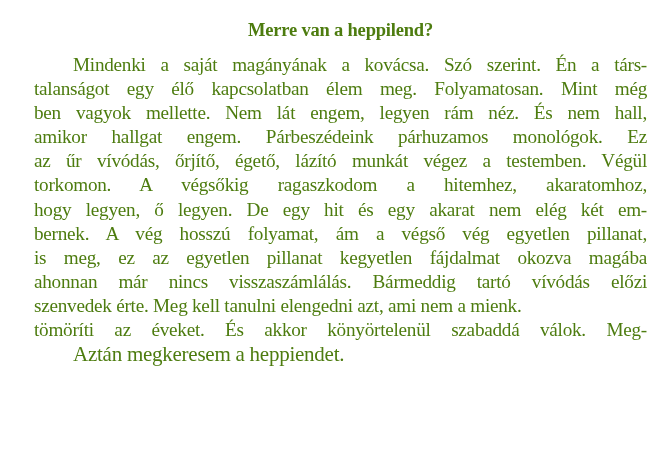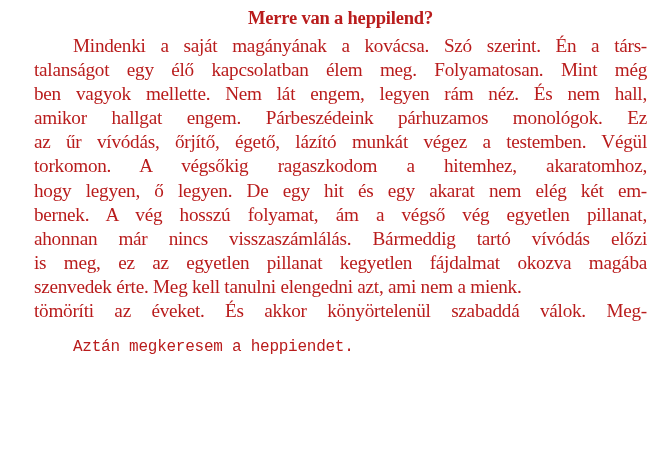--- a/index.html
+++ b/index.html
@@ -1,44 +1,44 @@
 <!DOCTYPE html>
 <html><head>
   <meta charset="utf-8">
   <style>
     html, body { margin: 0; padding: 0; background: #ffffff; }
     body { width: 667px; height: 474px; overflow: hidden; position: relative; }
     .page {
-      position: absolute; left: 34px; top: 0; width: 613px;
+      position: absolute; left: 34px; top: 12px; width: 613px;
       font-family: "Liberation Serif", "DejaVu Serif", serif;
-      color: #b91c1c;
+      color: #4d7c0f;
     }
     .title {
       text-align: center; font-weight: bold; font-size: 18.5px;
       margin: 6px 0 0 0; line-height: 24px; letter-spacing: -0.2px;
     }
     .line { display: block; text-align: justify; text-align-last: justify; white-space: nowrap; }
     .line.first { padding-left: 39px; }
     .line.last { text-align-last: left; }
-    .para-block { margin-top: 4px; font-size: 19.2px; line-height: 24.1px; letter-spacing: -0.25px; }
-    .para2 { margin-top: 12px; padding-left: 39px; font-size: 16px; line-height: 24px; letter-spacing: -0.25px; font-family: Liberation Mono, monospace; }
+    .para-block { margin-top: 11px; font-size: 19.2px; line-height: 24.1px; letter-spacing: -0.25px; }
+    .para2 { padding-left: 39px; font-size: 21px; line-height: 24px; letter-spacing: -0.25px; }
   </style>
 </head>
 <body>
 
 <div class="page">
   <div class="title">Merre van a heppilend?</div>
   <div class="para-block">
     <span class="line first">Mindenki a saját magányának a kovácsa. Szó szerint. Én a társ-</span>
     <span class="line">talanságot egy élő kapcsolatban élem meg. Folyamatosan. Mint még</span>
     <span class="line">ben vagyok mellette. Nem lát engem, legyen rám néz. És nem hall,</span>
     <span class="line">amikor hallgat engem. Párbeszédeink párhuzamos monológok. Ez</span>
     <span class="line">az űr vívódás, őrjítő, égető, lázító munkát végez a testemben. Végül</span>
     <span class="line">torkomon. A végsőkig ragaszkodom a hitemhez, akaratomhoz,</span>
     <span class="line">hogy legyen, ő legyen. De egy hit és egy akarat nem elég két em-</span>
     <span class="line">bernek. A vég hosszú folyamat, ám a végső vég egyetlen pillanat,</span>
+    <span class="line">is meg, ez az egyetlen pillanat kegyetlen fájdalmat okozva magába</span>
     <span class="line">ahonnan már nincs visszaszámlálás. Bármeddig tartó vívódás előzi</span>
-    <span class="line">is meg, ez az egyetlen pillanat kegyetlen fájdalmat okozva magába</span>
     <span class="line last">szenvedek érte. Meg kell tanulni elengedni azt, ami nem a mienk.</span>
     <span class="line">tömöríti az éveket. És akkor könyörtelenül szabaddá válok. Meg-</span>
   </div>
   <div class="para2">Aztán megkeresem a heppiendet.</div>
 </div>
 
 </body></html>

